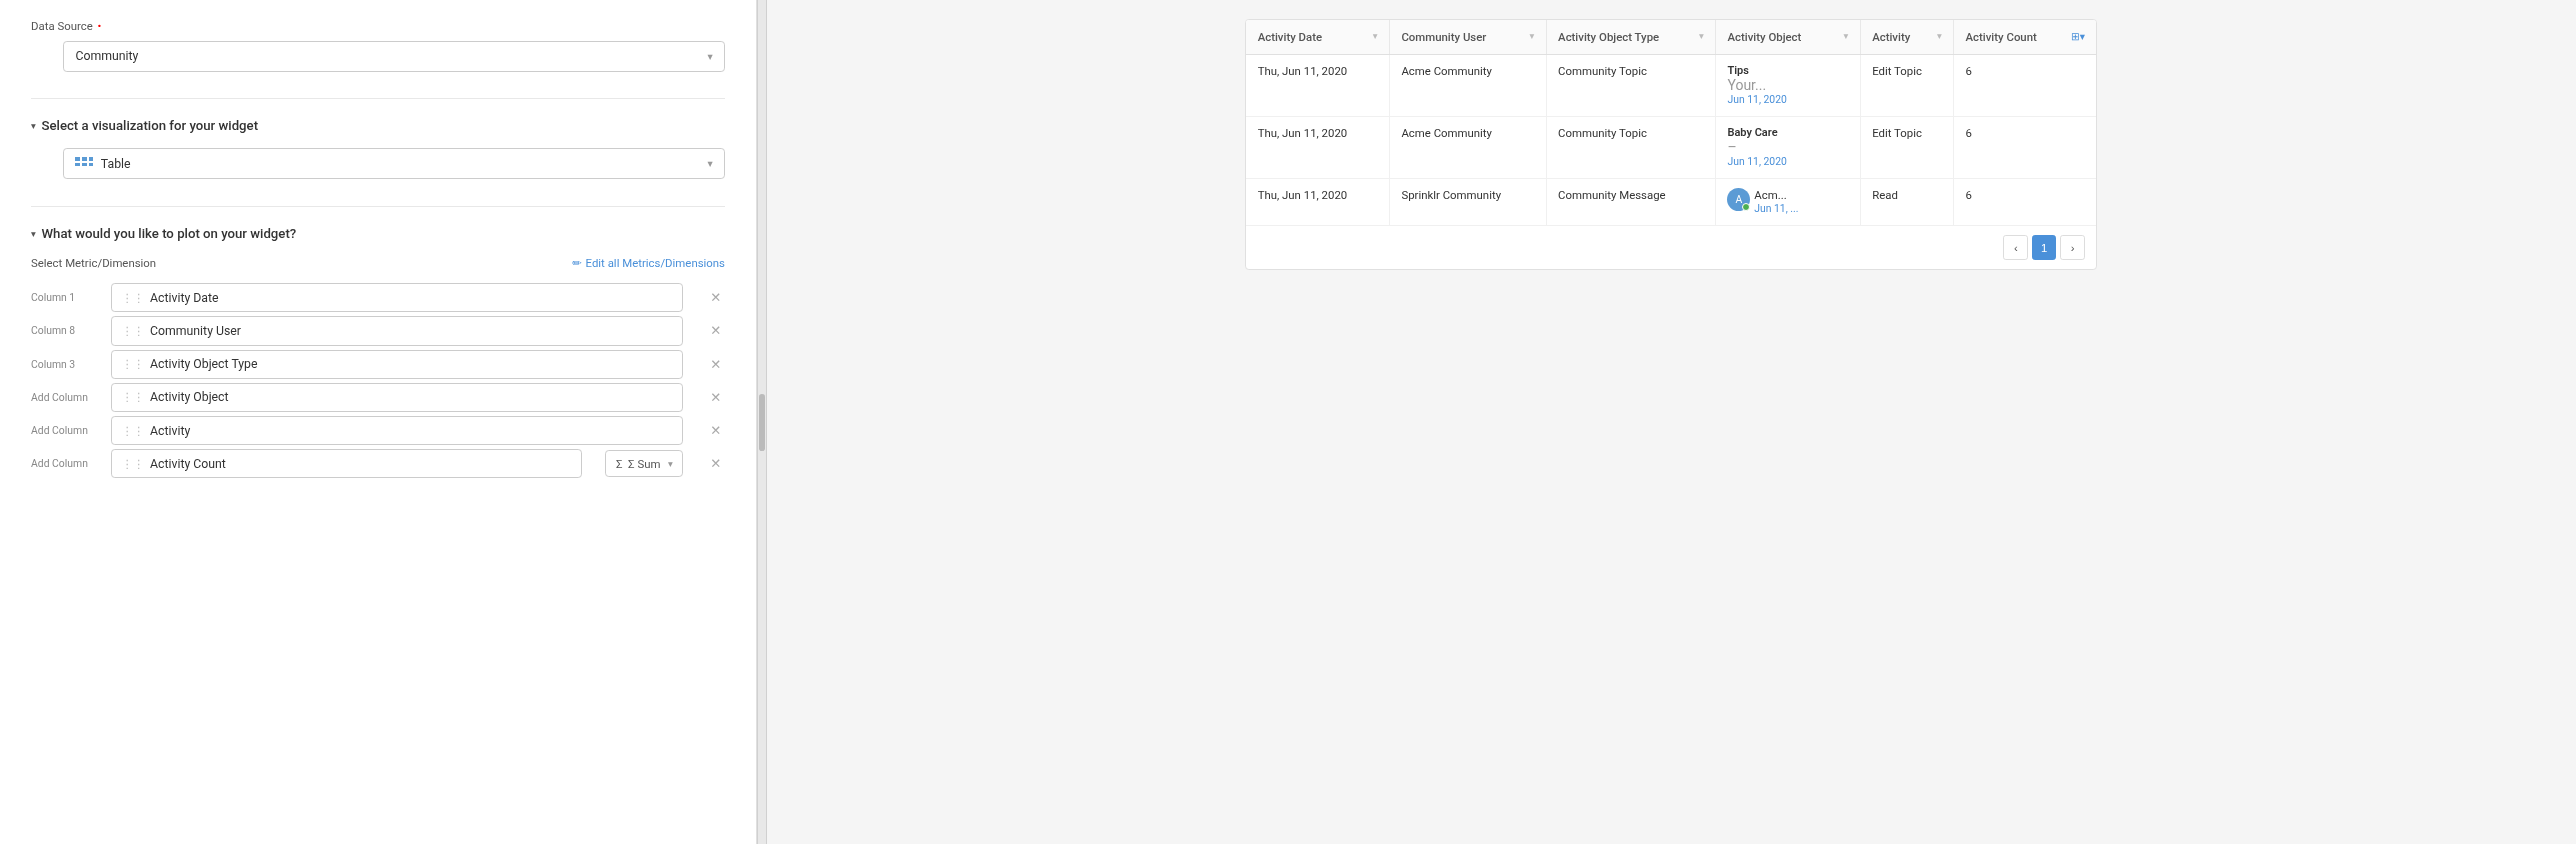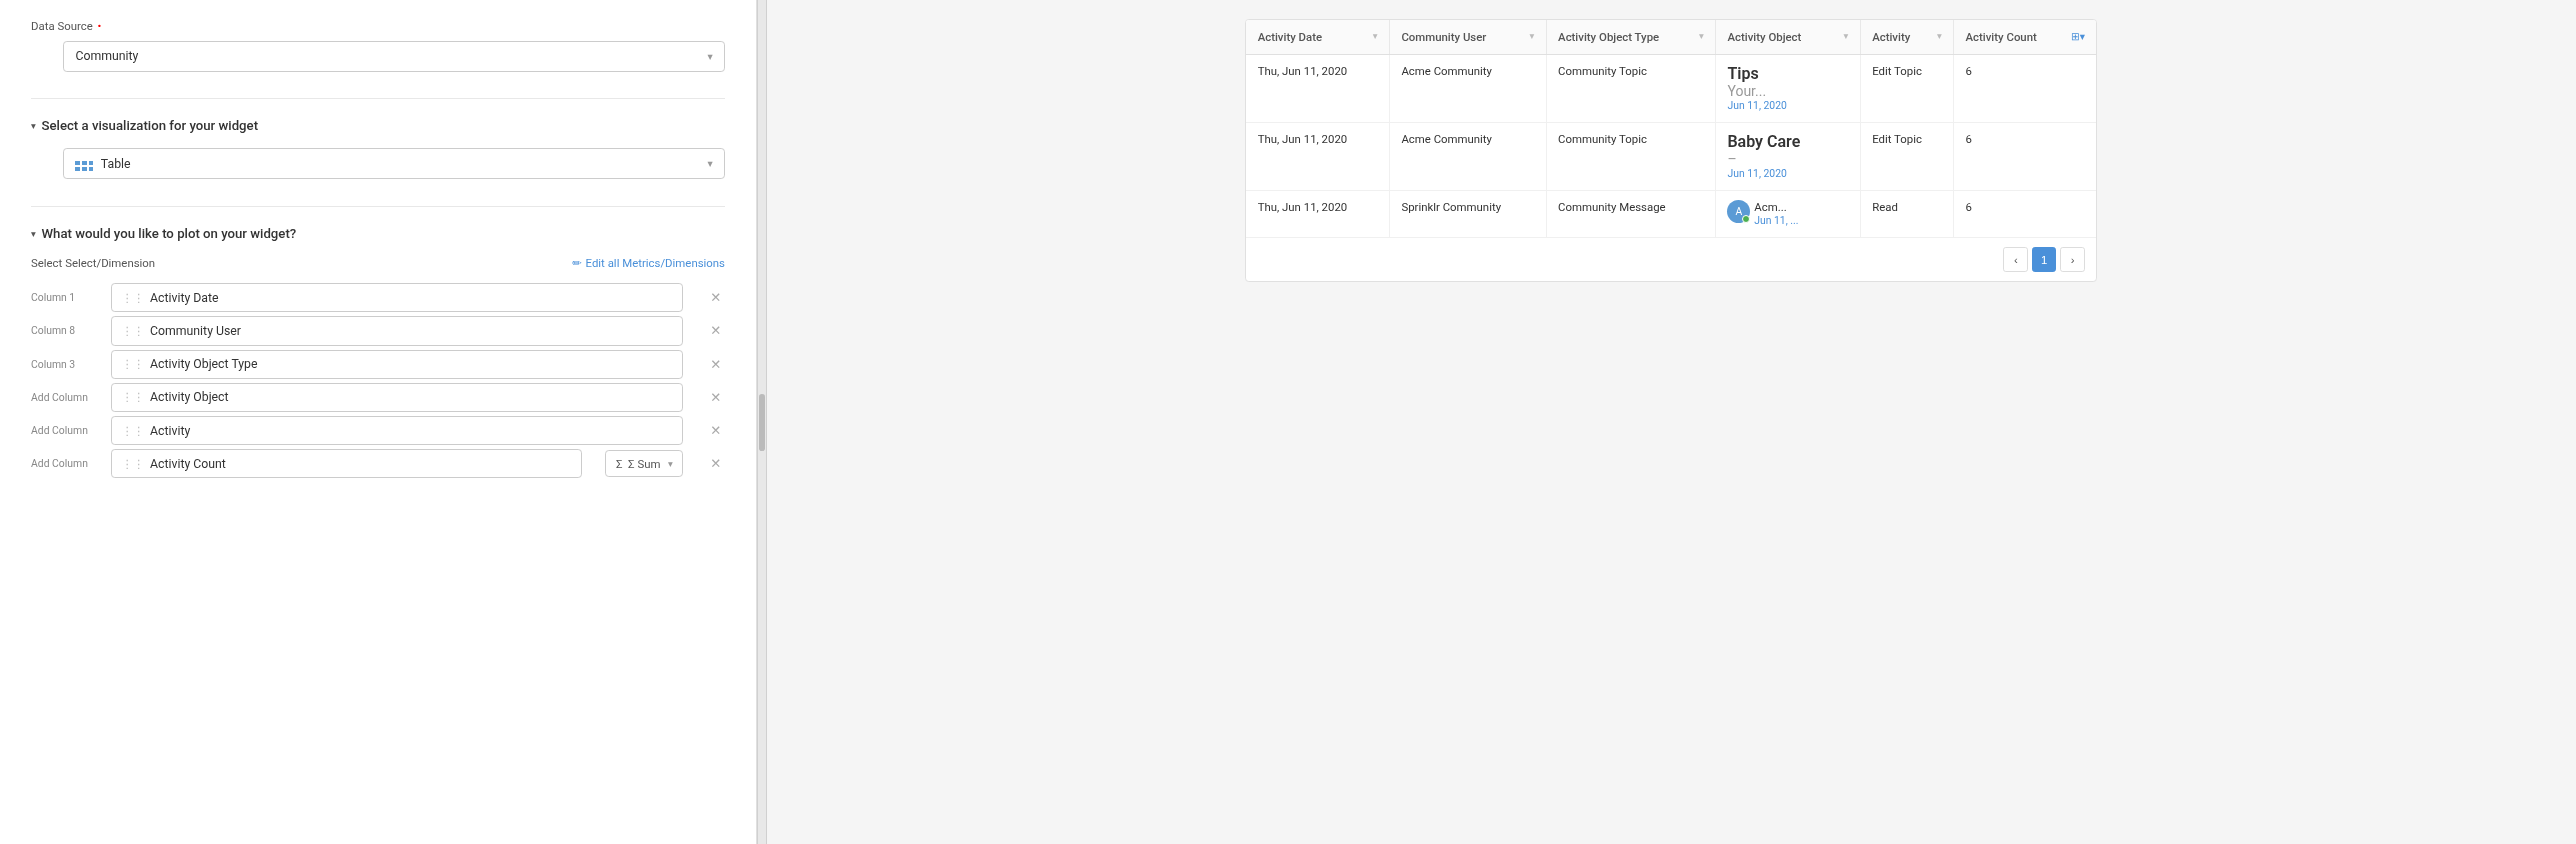--- a/index.html
+++ b/index.html
@@ -201,21 +201,21 @@
     .sort-icon {
       color: #bbb;
       font-size: 9.5px;
       flex-shrink: 0;
       margin-top: 0.9px;
     }
 
     .activity-object-cell {
       min-width: 114px;
     }
-    .obj-title { font-weight: 600; color: #333; font-size: 16px; }
+    .obj-title { font-weight: 600; color: #333; font-size: 11px; }
     .obj-sub { color: #999; font-size: 14px; }
     .obj-date { color: #4a90d9; font-size: 10.4px; }
 
     .avatar-cell {
       display: flex;
       align-items: flex-start;
       gap: 3.8px;
     }
     .avatar-circle {
       width: 23px;
@@ -300,21 +300,21 @@
   </div>
 
   <hr class="divider">
 
   <div class="section-block">
     <div class="section-header">
       <span class="caret">▾</span>
       <span>Select a visualization for your widget</span>
     </div>
     <div class="select-box-inner">
-      <span style="display:flex;align-items:flex-end;">
+      <span style="display:flex;align-items:flex-start;">
         <span style="margin-right:7.6px;display:inline-flex;gap:1.9px;flex-direction:column;">
           <span style="display:flex;gap:1.9px;">
             <span style="width:4.7px;height:3.8px;background:#5b9bd5;display:block;"></span>
             <span style="width:4.7px;height:3.8px;background:#5b9bd5;display:block;"></span>
             <span style="width:4.7px;height:3.8px;background:#5b9bd5;display:block;"></span>
           </span>
           <span style="display:flex;gap:1.9px;">
             <span style="width:4.7px;height:3.8px;background:#5b9bd5;display:block;"></span>
             <span style="width:4.7px;height:3.8px;background:#5b9bd5;display:block;"></span>
             <span style="width:4.7px;height:3.8px;background:#5b9bd5;display:block;"></span>
@@ -328,21 +328,21 @@
 
   <hr class="divider">
 
   <div class="section-block">
     <div class="section-header">
       <span class="caret">▾</span>
       <span>What would you like to plot on your widget?</span>
     </div>
 
     <div class="metric-header">
-      <span class="metric-header-label">Select Select/Dimension</span>
+      <span class="metric-header-label">Select Metric/Dimension</span>
       <a class="edit-link">
         <span>✏</span>
         <span>Edit all Metrics/Dimensions</span>
       </a>
     </div>
 
     <div class="column-row">
       <span class="column-label">Column 1</span>
       <div class="column-input-wrap">
         <span class="drag-icon">⋮⋮</span>

